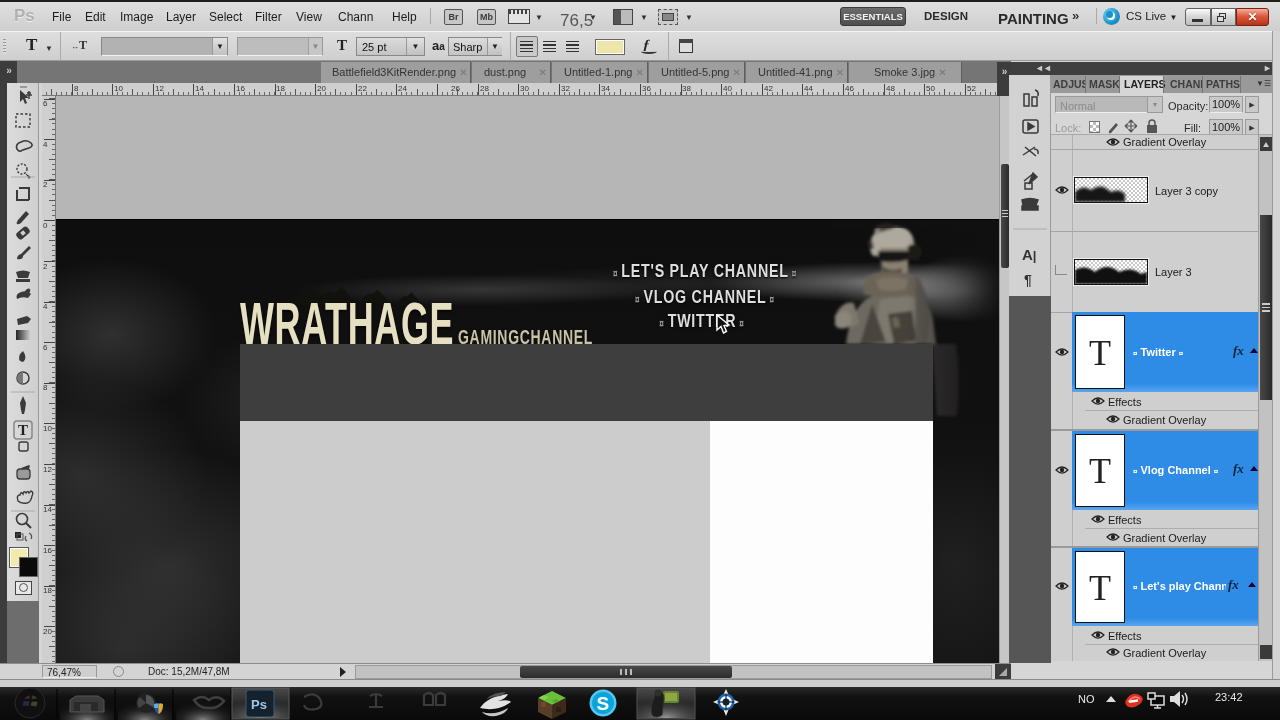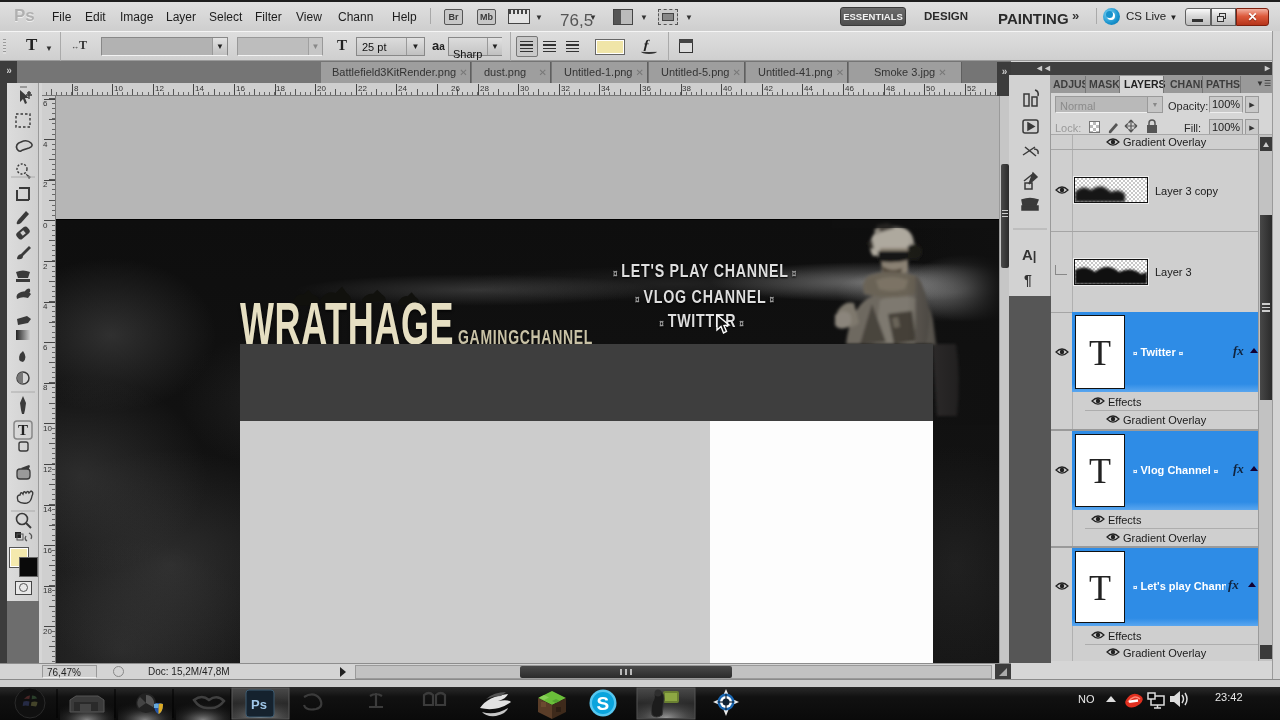--- a/index.html
+++ b/index.html
@@ -63,21 +63,21 @@
 <div class="a" style="left:101px;top:5px;width:127px;height:19px;border:1px solid #888;border-bottom-color:#f2f2f2;background:#b2b2b2;"></div>
 <div class="a" style="left:212px;top:6px;width:15px;height:17px;background:linear-gradient(#e2e2e2,#c0c0c0);border-left:1px solid #999;color:#222;font-size:8px;text-align:center;line-height:17px;">▼</div>
 <div class="a" style="left:237px;top:5px;width:86px;height:19px;border:1px solid #999;border-bottom-color:#f2f2f2;background:#bdbdbd;"></div>
 <div class="a" style="left:308px;top:6px;width:14px;height:17px;background:#c6c6c6;border-left:1px solid #a0a0a0;color:#888;font-size:8px;text-align:center;line-height:17px;">▼</div>
 <div class="a tx" style="left:337px;top:5px;font-size:15px;font-weight:bold;color:#222;font-family:'Liberation Serif',serif;">T</div>
 <div class="a" style="left:356px;top:5px;width:69px;height:19px;border:1px solid #888;background:linear-gradient(#dcdcdc,#c4c4c4);"></div>
 <div class="a tx" style="left:362px;top:9px;font-size:11px;color:#111;">25 pt</div>
 <div class="a" style="left:406px;top:6px;width:18px;height:17px;background:linear-gradient(#e2e2e2,#c0c0c0);border-left:1px solid #999;color:#222;font-size:8px;text-align:center;line-height:17px;">▼</div>
 <div class="a tx" style="left:432px;top:6px;font-size:13px;font-weight:bold;color:#222;">a<span style="font-size:10px">a</span></div>
 <div class="a" style="left:448px;top:5px;width:54px;height:19px;border:1px solid #888;background:linear-gradient(#dcdcdc,#c4c4c4);"></div>
-<div class="a tx" style="left:453px;top:16px;font-size:11px;color:#111;">Sharp</div>
+<div class="a tx" style="left:453px;top:9px;font-size:11px;color:#111;">Sharp</div>
 <div class="a" style="left:487px;top:6px;width:15px;height:17px;background:linear-gradient(#e2e2e2,#c0c0c0);border-left:1px solid #999;color:#222;font-size:8px;text-align:center;line-height:17px;">▼</div>
 <div class="a" style="left:510px;top:0;width:1px;height:29px;background:#aaa;"></div>
 <div class="a" style="left:516px;top:4px;width:22px;height:21px;border:1px solid #777;border-radius:2px;background:#c9c9c9;"></div>
 <div class="a" style="left:520px;top:9px;width:13px;height:11px;background:repeating-linear-gradient(#333 0 1.5px,transparent 1.5px 3.5px);"></div>
 <div class="a" style="left:543px;top:9px;width:13px;height:11px;background:repeating-linear-gradient(#333 0 1.5px,transparent 1.5px 3.5px);"></div>
 <div class="a" style="left:566px;top:9px;width:13px;height:11px;background:repeating-linear-gradient(#333 0 1.5px,transparent 1.5px 3.5px);"></div>
 <div class="a" style="left:595px;top:7px;width:30px;height:16px;background:#f0e5a8;border:1px solid #666;box-shadow:inset 0 0 0 1px #fff;"></div>
 <div class="a tx" style="left:643px;top:5px;font-size:14px;font-weight:bold;color:#222;font-family:'Liberation Serif',serif;transform:skewX(-6deg)">ƒ</div>
 <div class="a" style="left:641px;top:17px;width:16px;height:5px;border-bottom:2px solid #333;border-radius:0 0 60% 60%;"></div>
 <div class="a" style="left:668px;top:0;width:1px;height:29px;background:#aaa;"></div>

